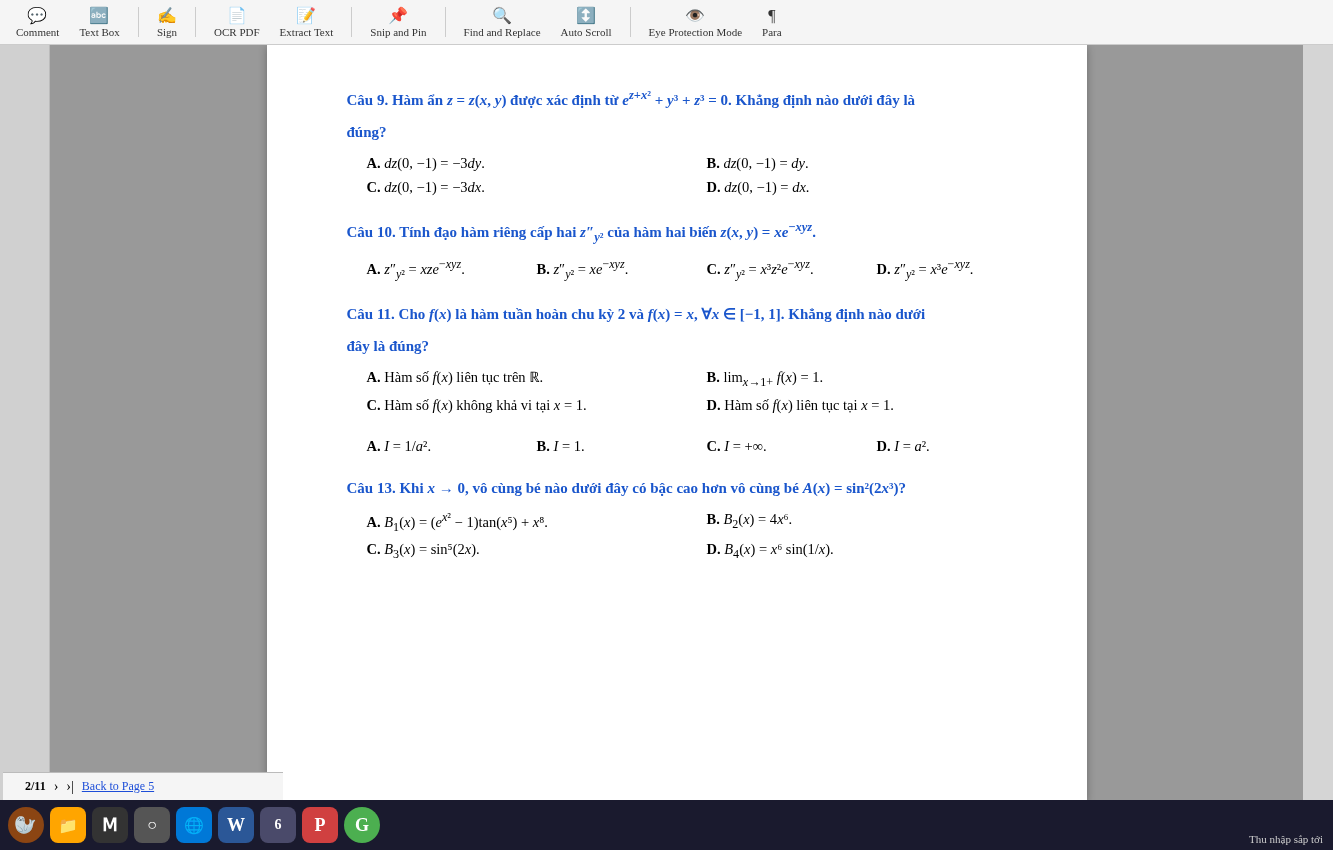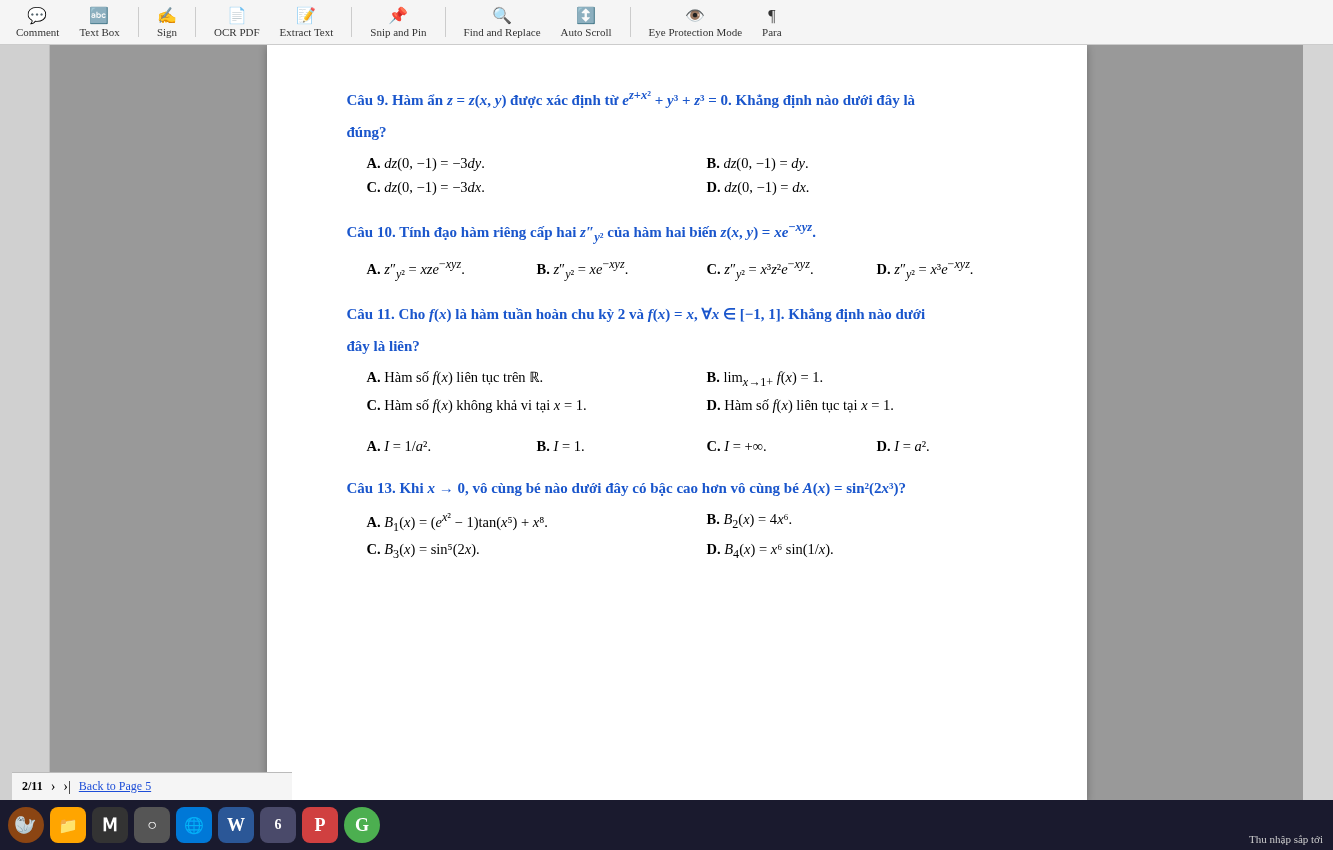--- a/index.html
+++ b/index.html
@@ -258,21 +258,21 @@
             <span class="answer-label">D.</span> <em>z</em>″<sub><em>y</em>²</sub> = <em>x</em>³<em>e</em><sup>−<em>xyz</em></sup>.
           </div>
         </div>
       </div>
 
       <div class="question">
         <div class="question-title">
           <span class="blue-text">Câu 11.</span>
           <span> Cho <em>f</em>(<em>x</em>) là hàm tuần hoàn chu kỳ 2 và <em>f</em>(<em>x</em>) = <em>x</em>, ∀<em>x</em> ∈ [−1, 1]. Khẳng định nào dưới</span>
         </div>
-        <div style="font-weight:bold; color:#1a56cc; margin-bottom:8px;">đây là liên?</div>
+        <div style="font-weight:bold; color:#1a56cc; margin-bottom:8px;">đây là đúng?</div>
         <div class="answers">
           <div class="answer">
             <span class="answer-label">A.</span> Hàm số <em>f</em>(<em>x</em>) liên tục trên ℝ.
           </div>
           <div class="answer">
             <span class="answer-label">B.</span> lim<sub><em>x</em>→1+</sub> <em>f</em>(<em>x</em>) = 1.
           </div>
           <div class="answer">
             <span class="answer-label">C.</span> Hàm số <em>f</em>(<em>x</em>) không khả vi tại <em>x</em> = 1.
           </div>
@@ -319,21 +319,21 @@
           </div>
         </div>
       </div>
 
     </div>
   </div>
 
   <div class="right-panel"></div>
 </div>
 
-<div style="position:absolute; bottom:50px; left:12px; width:280px; height:28px; background:#f5f5f5; border-top:1px solid #bbb; display:flex; align-items:center; padding:0 10px; gap:8px; font-size:12px; z-index:10;">
+<div style="position:absolute; bottom:50px; left:3px; width:280px; height:28px; background:#f5f5f5; border-top:1px solid #bbb; display:flex; align-items:center; padding:0 22px; gap:8px; font-size:12px; z-index:10;">
   <span style="font-size:12px; font-weight:bold;">2/11</span>
   <span style="cursor:pointer; font-size:14px;">›</span>
   <span style="cursor:pointer; font-size:14px;">›|</span>
   <span style="cursor:pointer; color:#1d4ed8; text-decoration:underline;">Back to Page 5</span>
 </div>
 
 <div class="taskbar">
   <div class="taskbar-icon" style="background:#8B4513;">
     <span>🦭</span>
   </div>

